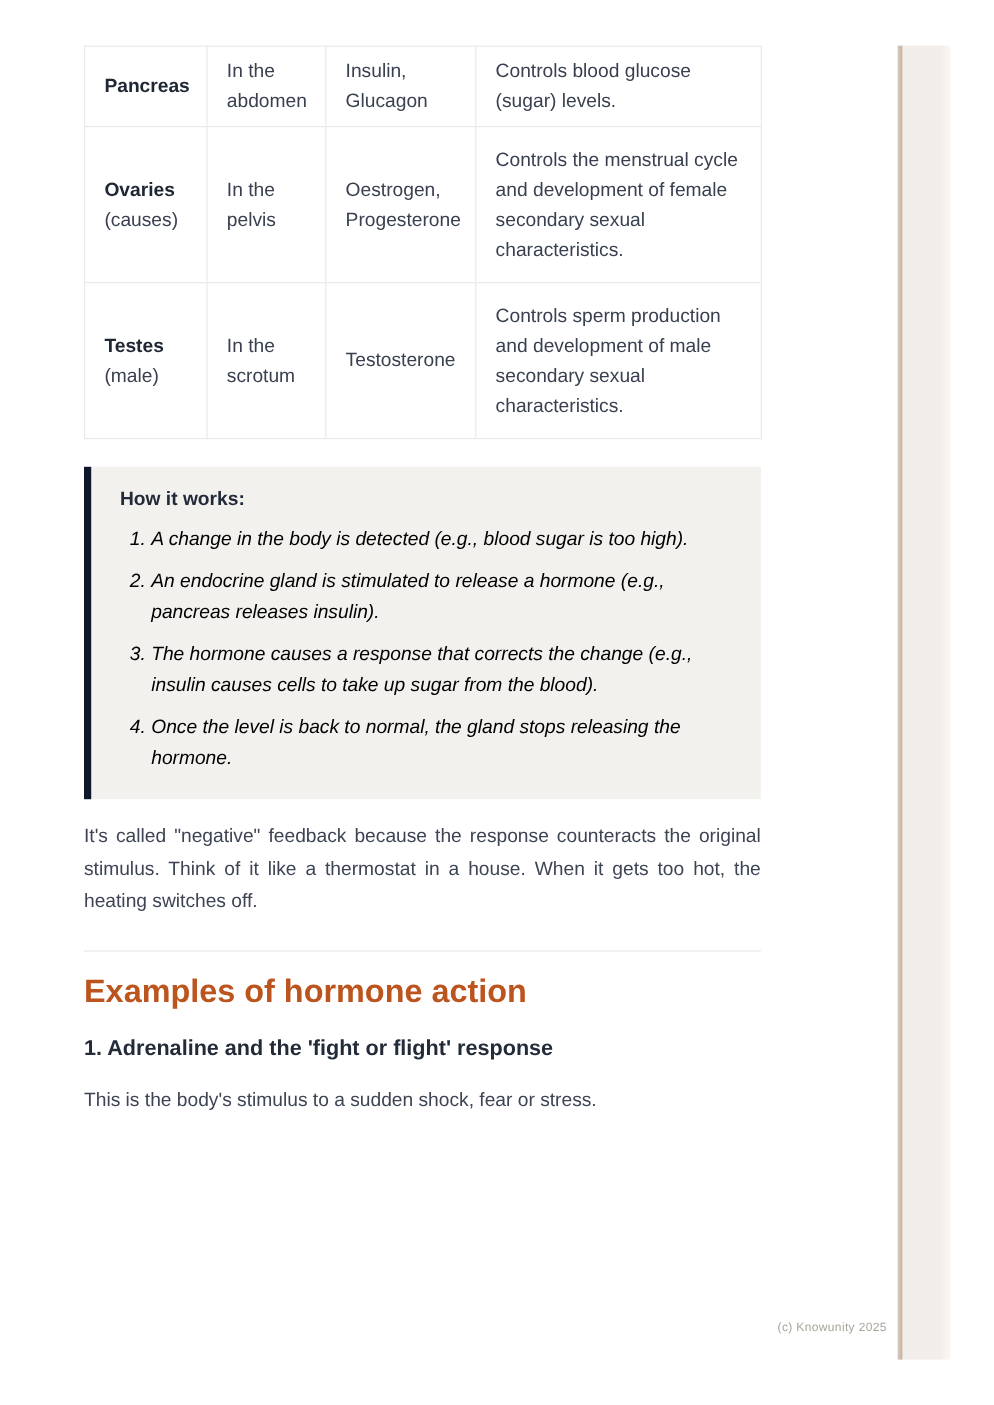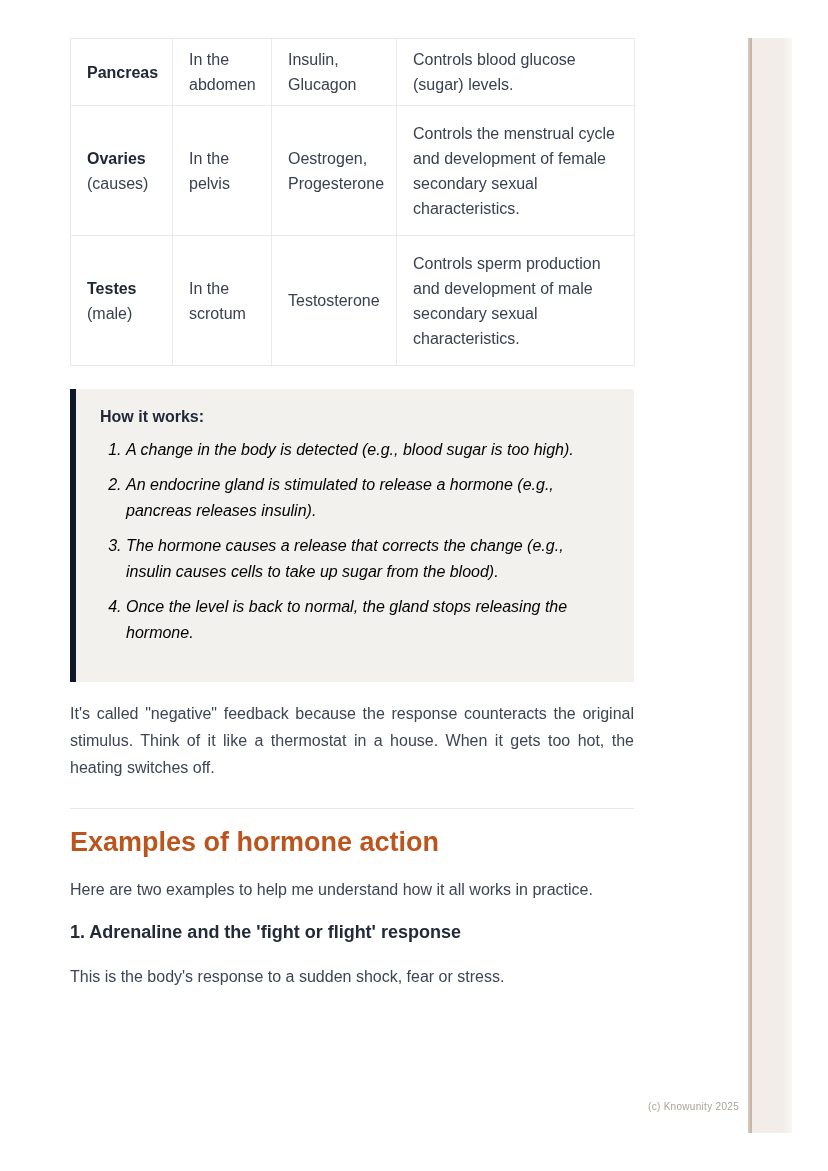--- a/index.html
+++ b/index.html
@@ -112,21 +112,21 @@
     margin-top: 7px;
     padding-left: 26px;
     font-size: 16px;
     color: #000000;
     font-style: italic;
   }
   .callout ol li {
     line-height: 26px;
     margin-bottom: 9px;
   }
-  .callout ol li:last-child { margin-bottom: 16px; }
+  .callout ol li:last-child { margin-bottom: 0; }
 
   .divider {
     margin-top: 27px;
     border: none;
     border-top: 1px solid #e8e8e8;
     height: 0;
   }
 
   .subheading {
     margin-top: 16px;
@@ -182,30 +182,29 @@
     </tbody>
   </table>
 
 
 
   <div class="callout">
     <div class="callout-title">How it works:</div>
     <ol>
       <li>A change in the body is detected (e.g., blood sugar is too high).</li>
       <li>An endocrine gland is stimulated to release a hormone (e.g., pancreas releases insulin).</li>
-      <li>The hormone causes a release that corrects the change (e.g., insulin causes cells to take up sugar from the blood).</li>
+      <li>The hormone causes a response that corrects the change (e.g., insulin causes cells to take up sugar from the blood).</li>
       <li>Once the level is back to normal, the gland stops releasing the hormone.</li>
     </ol>
   </div>
 
   <p class="body-par par-outro">It's called "negative" feedback because the response counteracts the original stimulus. Think of it like a thermostat in a house. When it gets too hot, the heating switches off.</p>
 
   <hr class="divider">
 
   <h2 class="section-heading">Examples of hormone action</h2>
 
-  <p class="body-par par-examples">Here are two examples to help me understand how it all works in practice.</p>
 
   <div class="subheading">1. Adrenaline and the 'fight or flight' response</div>
 
-  <p class="body-par par-last">This is the body's response to a sudden shock, fear or stress.</p>
+  <p class="body-par par-last">This is the body's stimulus to a sudden shock, fear or stress.</p>
 
 </div>
 
 </body></html>

